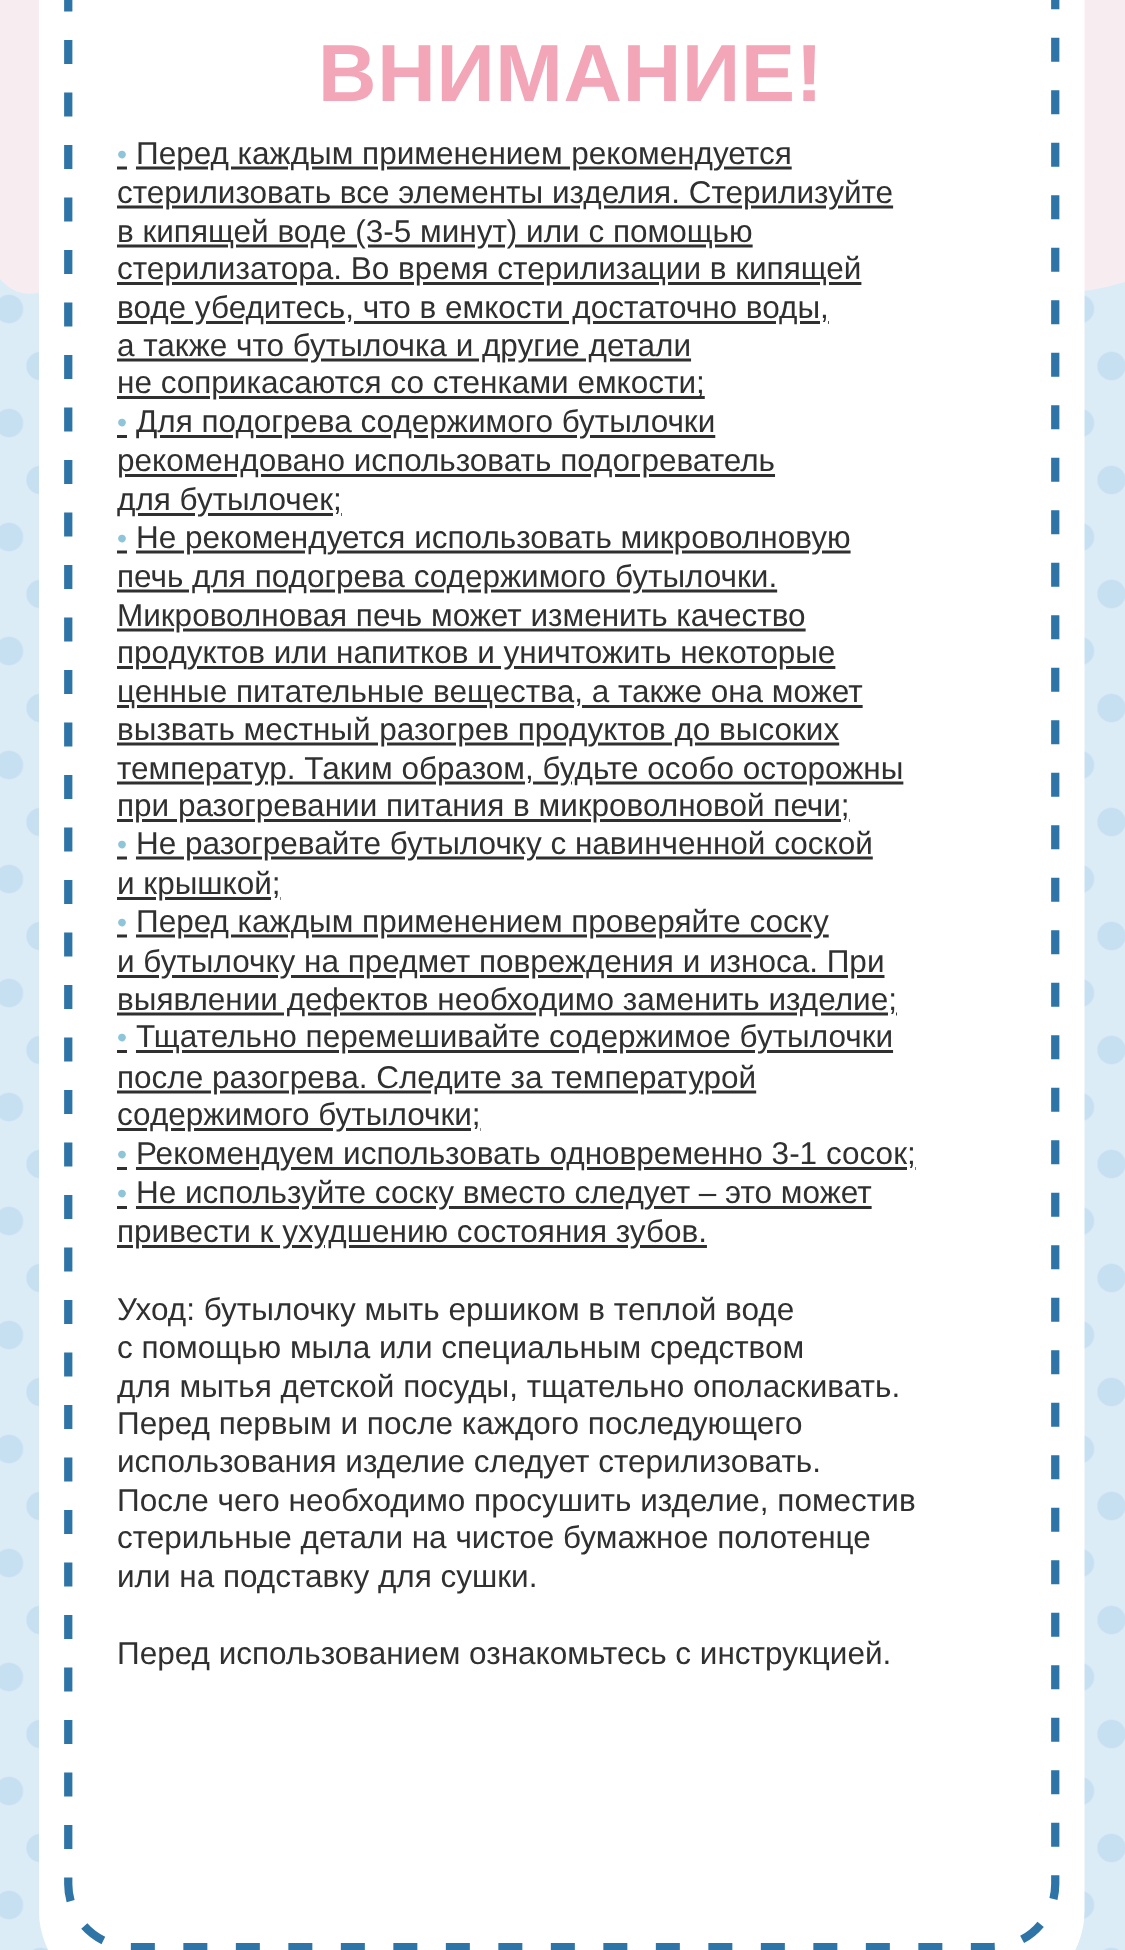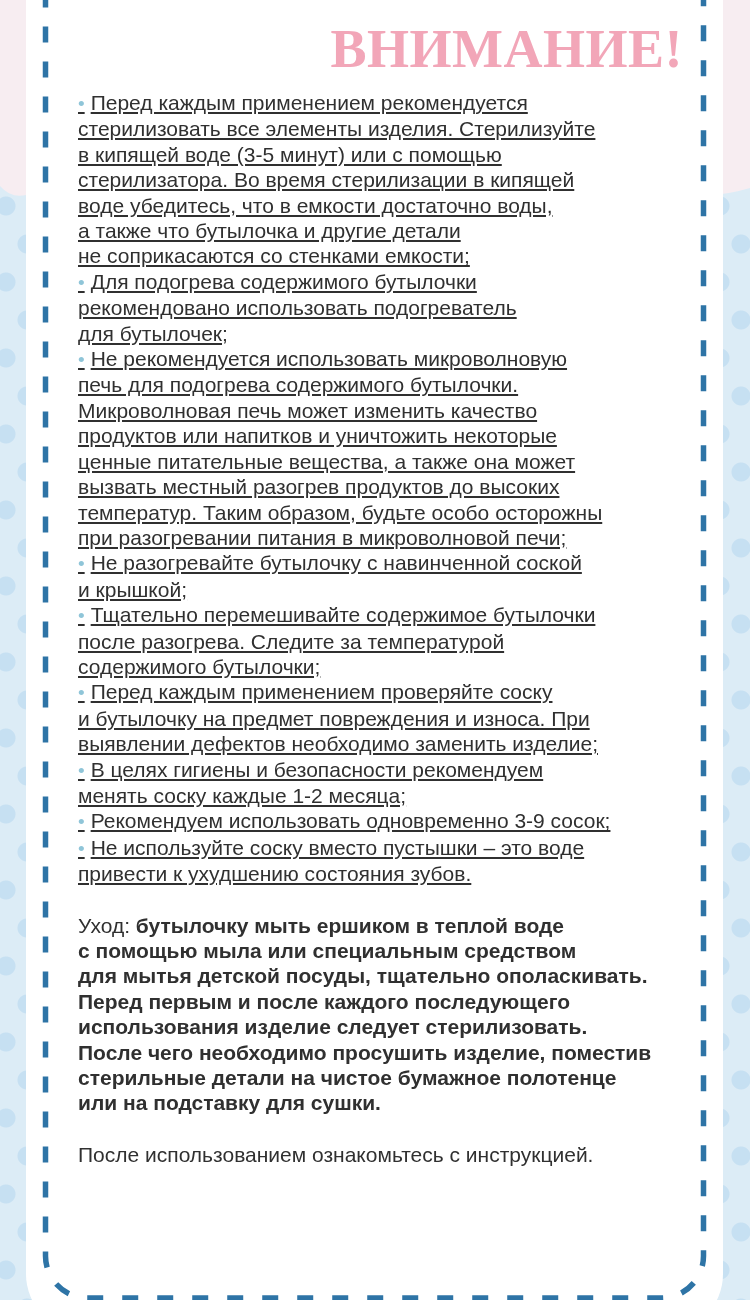--- a/index.html
+++ b/index.html
@@ -29,28 +29,28 @@
   .dash-border{position:absolute;left:0;top:0;}
   
   .content{
     position:relative;
     padding:80px 40px 0 52px;
     font-size:21px;line-height:25.4px;color:#303030;
   }
   .title{
     margin:0 0 11px 0;
     font-size:54px;line-height:59px;font-weight:800;letter-spacing:.5px;
-    text-align:right;color:#f2a6b8;font-family:Liberation Serif, serif;
+    text-align:center;color:#f2a6b8;
   }
   .bullets{margin:0;}
   .bullet-item{margin:0;text-decoration:underline;}
   .dot{color:#8fc5d8;font-size:19px;margin-right:6px;}
   .bt{white-space:pre-line;}
   .para{margin:26px 0 0 0;}
-  .para .pt{white-space:pre-line;font-weight:bold;}
+  .para .pt{white-space:pre-line;}
   .para .lbl{font-weight:400;}
   .footer-line{margin:26px 0 0 0;}
 </style>
 </head>
 <body>
 
 <div class="bg">
   <div class="bg-pink"></div>
   <svg class="bg-wave" width="750" height="42" aria-hidden="true">
     <path d="M0,18 Q14,34 34,24 Q52,14 72,24 Q92,34 114,24 Q134,14 156,24 Q178,34 200,24 Q224,14 248,24 Q272,34 300,24 Q330,14 365,24 Q400,34 440,24 Q480,14 520,24 Q560,34 600,24 Q640,14 680,24 Q710,32 750,20 L750,42 L0,42 Z" fill="#dcecf6"></path>
@@ -80,38 +80,36 @@
       <div class="bullet-item"><span class="dot">•</span><span class="bt">Не рекомендуется использовать микроволновую
 печь для подогрева содержимого бутылочки.
 Микроволновая печь может изменить качество
 продуктов или напитков и уничтожить некоторые
 ценные питательные вещества, а также она может
 вызвать местный разогрев продуктов до высоких
 температур. Таким образом, будьте особо осторожны
 при разогревании питания в микроволновой печи;</span></div>
       <div class="bullet-item"><span class="dot">•</span><span class="bt">Не разогревайте бутылочку с навинченной соской
 и крышкой;</span></div>
+      <div class="bullet-item"><span class="dot">•</span><span class="bt">Перед каждым применением проверяйте соску
+и бутылочку на предмет повреждения и износа. При
+выявлении дефектов необходимо заменить изделие;</span></div>
       <div class="bullet-item"><span class="dot">•</span><span class="bt">Тщательно перемешивайте содержимое бутылочки
 после разогрева. Следите за температурой
 содержимого бутылочки;</span></div>
-      <div class="bullet-item"><span class="dot">•</span><span class="bt">Перед каждым применением проверяйте соску
-и бутылочку на предмет повреждения и износа. При
-выявлении дефектов необходимо заменить изделие;</span></div>
-      <div class="bullet-item"><span class="dot">•</span><span class="bt">В целях гигиены и безопасности рекомендуем
-менять соску каждые 1-2 месяца;</span></div>
-      <div class="bullet-item"><span class="dot">•</span><span class="bt">Рекомендуем использовать одновременно 3-9 сосок;</span></div>
-      <div class="bullet-item"><span class="dot">•</span><span class="bt">Не используйте соску вместо пустышки – это воде
+      <div class="bullet-item"><span class="dot">•</span><span class="bt">Рекомендуем использовать одновременно 3-1 сосок;</span></div>
+      <div class="bullet-item"><span class="dot">•</span><span class="bt">Не используйте соску вместо следует – это может
 привести к ухудшению состояния зубов.</span></div>
     </div>
 
     <p class="para"><span class="lbl">Уход:</span> <span class="pt">бутылочку мыть ершиком в теплой воде
 с помощью мыла или специальным средством
 для мытья детской посуды, тщательно ополаскивать.
 Перед первым и после каждого последующего
 использования изделие следует стерилизовать.
 После чего необходимо просушить изделие, поместив
 стерильные детали на чистое бумажное полотенце
 или на подставку для сушки.</span></p>
 
 
-    <p class="footer-line">После использованием ознакомьтесь с инструкцией.</p>
+    <p class="footer-line">Перед использованием ознакомьтесь с инструкцией.</p>
   </div>
 </div>
 
 </body></html>

